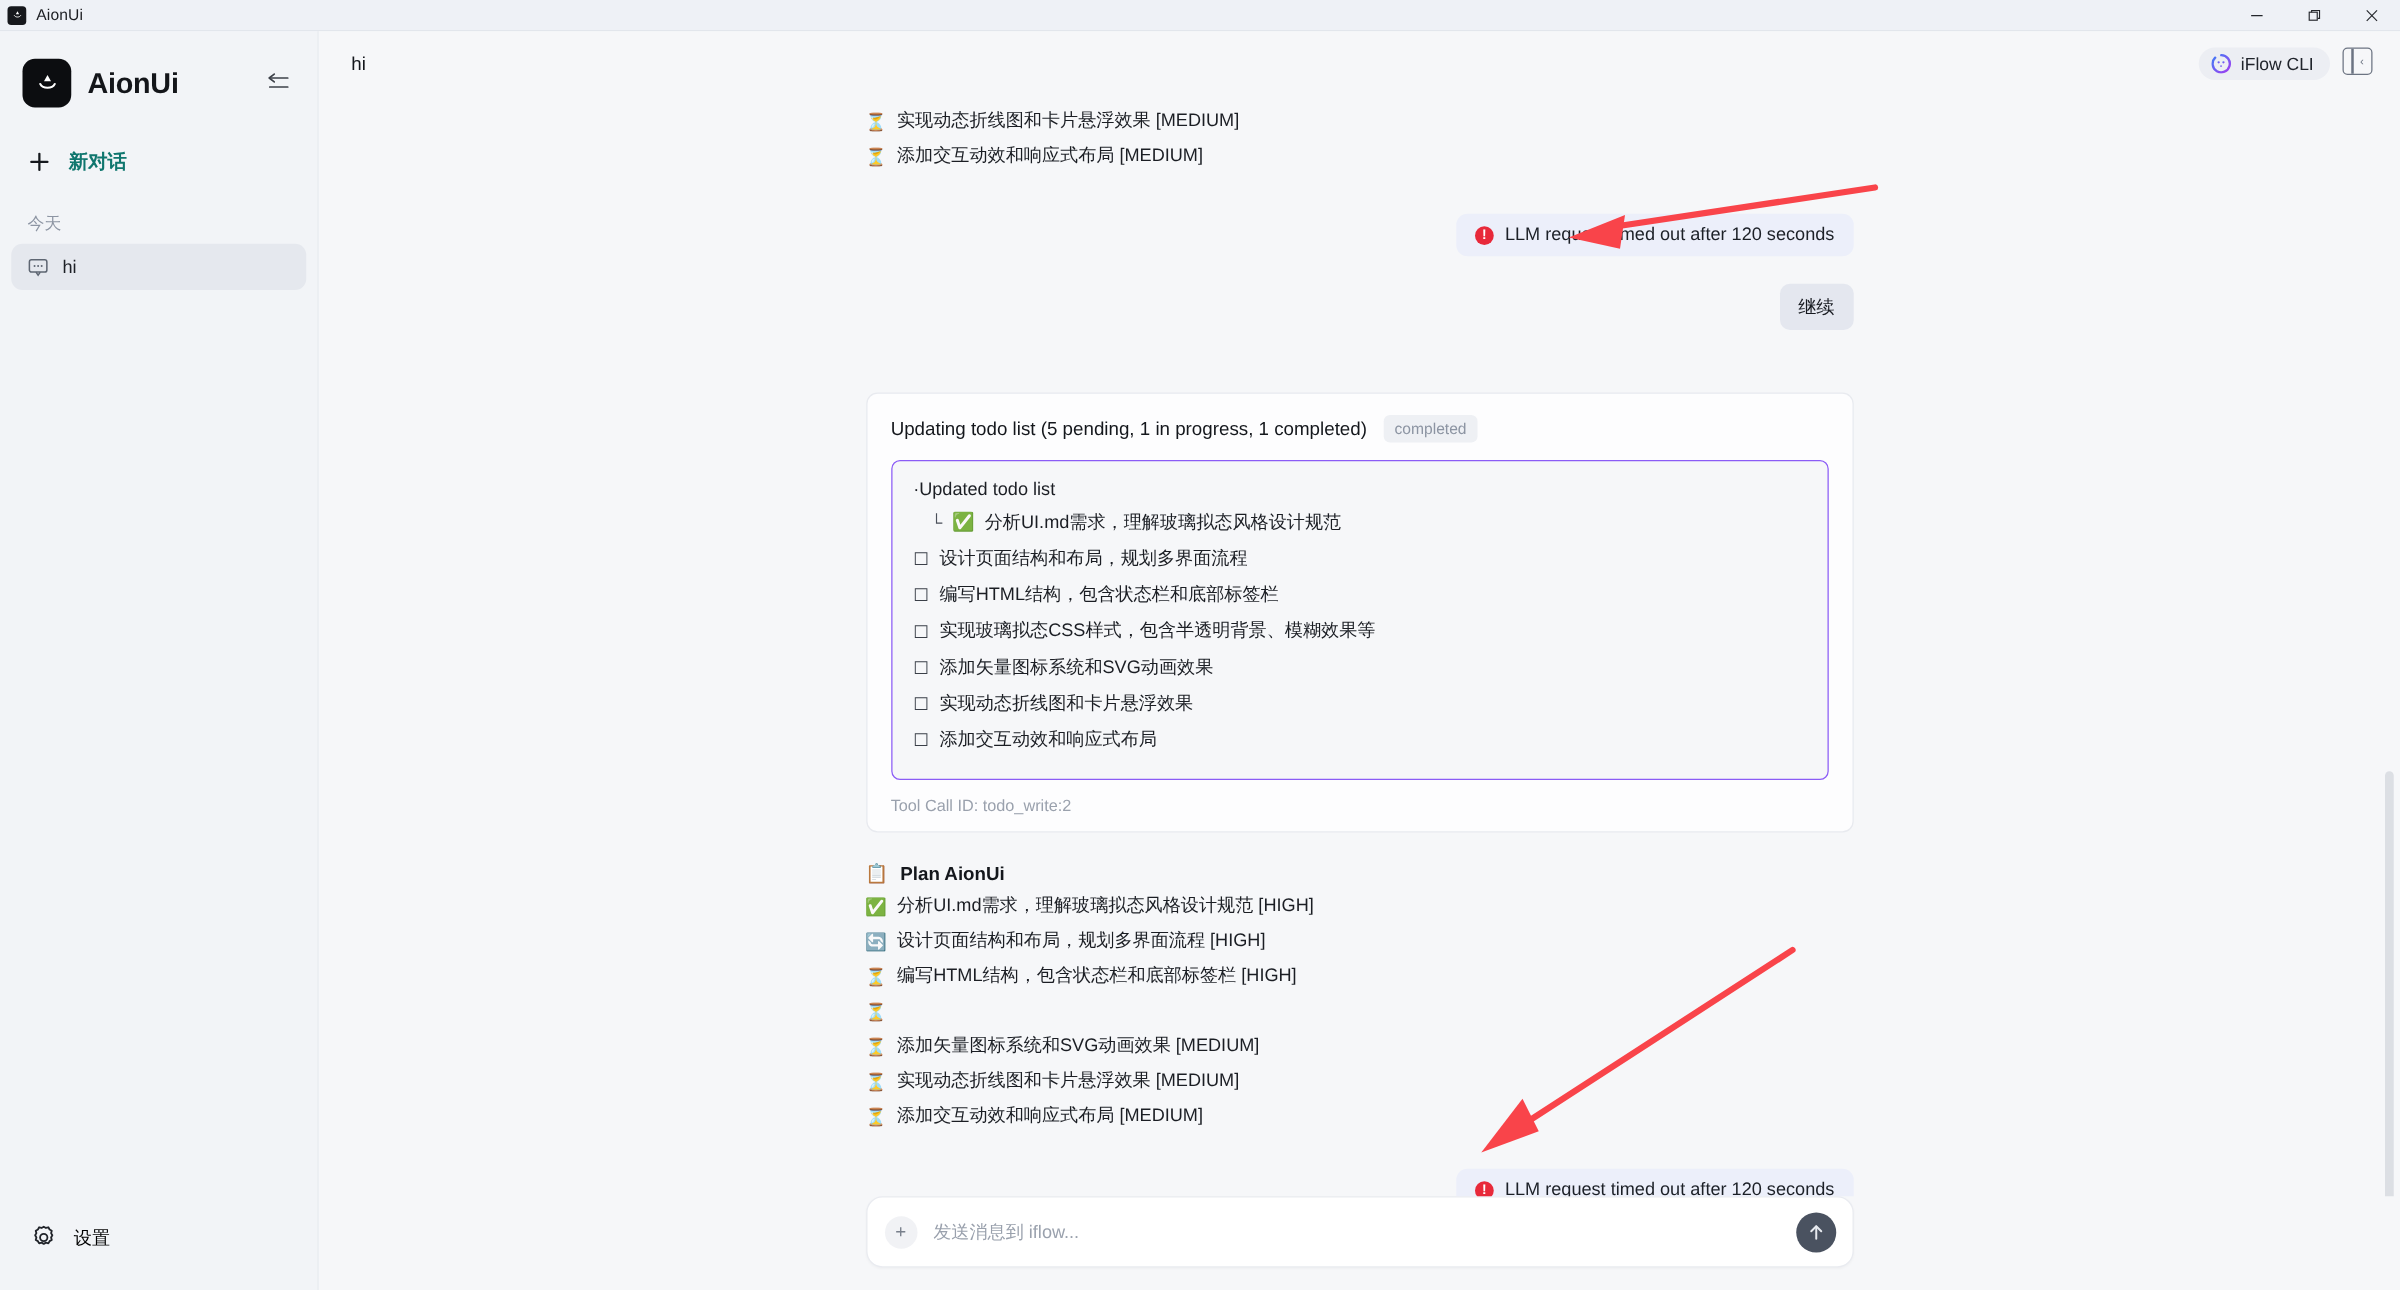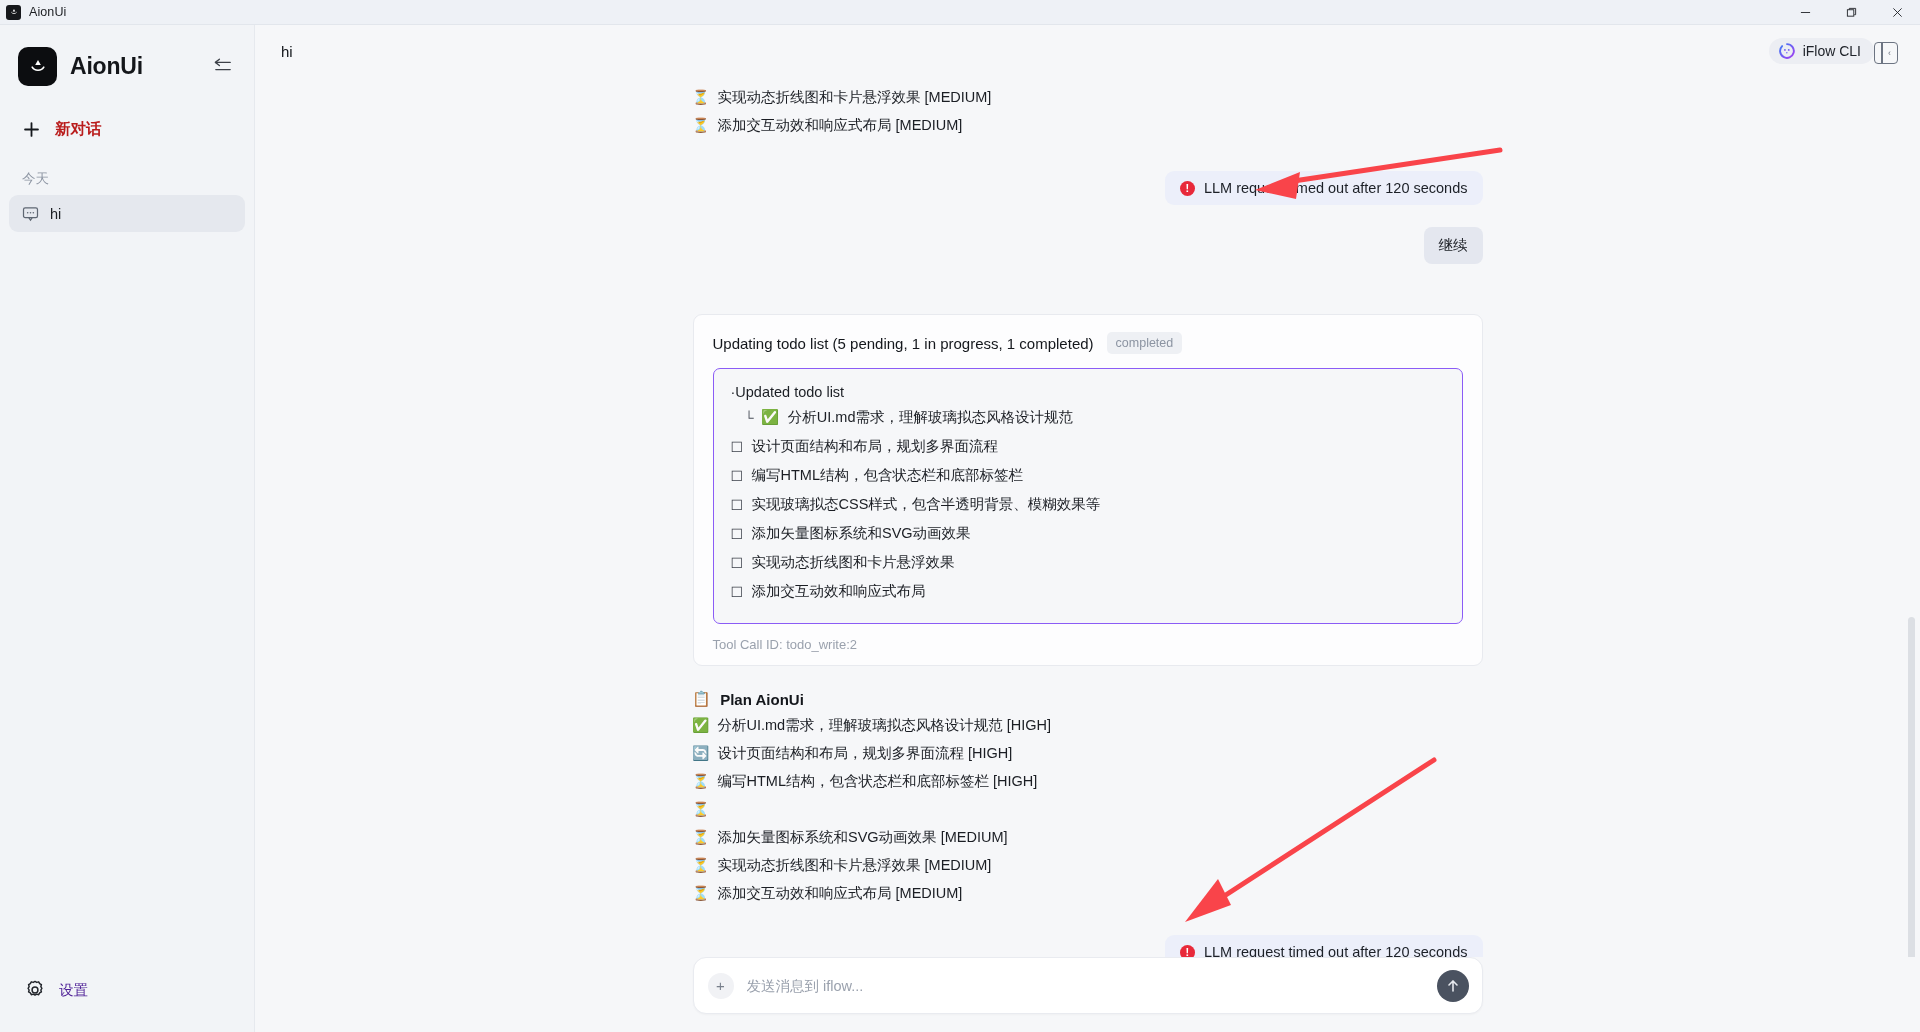--- a/index.html
+++ b/index.html
@@ -66,51 +66,51 @@
   }
   .sb-collapse svg { width: 20px; height: 18px; }
 
   .sb-new {
     display: flex; align-items: center; gap: 14px;
     margin: 22px 16px 0 16px; padding: 8px 6px;
     border-radius: 9px; cursor: pointer;
   }
   .sb-new .plusicon { width: 19px; height: 19px; color: #15181d; display:flex; align-items:center; justify-content:center;}
   .sb-new .plusicon svg { width: 19px; height: 19px; }
-  .sb-new-label { font-size: 15.5px; font-weight: 700; color: #b91c1c; }
+  .sb-new-label { font-size: 15.5px; font-weight: 700; color: #0f766e; }
 
   .sb-group-title {
     margin: 22px 0 7px 22px; font-size: 13.5px; color: #8d95a3; font-weight: 400;
   }
   .sb-item {
     display: flex; align-items: center; gap: 11px;
     margin: 0 9px; padding: 10px 13px; border-radius: 9px;
     cursor: pointer; font-size: 14.5px; color: #1d2026;
   }
   .sb-item.active { background: #e5e8ee; }
   .sb-item .chat-ico { width: 17px; height: 17px; color: #5e6672; display:flex; }
   .sb-item .chat-ico svg { width: 17px; height: 17px; }
 
   .sb-footer { margin-top: auto; padding: 0 0 22px 0; }
   .sb-settings {
     display: flex; align-items: center; gap: 13px;
     margin: 0 14px; padding: 9px 10px; border-radius: 9px; cursor: pointer;
   }
   .sb-settings .gear { width: 22px; height: 22px; color: #21242a; display: flex; }
   .sb-settings .gear svg { width: 22px; height: 22px; }
-  .sb-settings-label { font-size: 14.5px; color: #4c1d95; text-align: right; }
+  .sb-settings-label { font-size: 14.5px; color: #000000; text-align: right; }
 
   
   .main { flex: 1; display: flex; flex-direction: column; background: #f6f7f9; position: relative; min-width:0; }
   .main-header {
     height: 52px; display: flex; align-items: center; padding: 0 22px 0 26px;
     flex: 0 0 52px;
   }
   .mh-title { font-size: 15px; color: #13161b; }
-  .mh-right { margin-left: auto; display: flex; align-items: flex-end; }
+  .mh-right { margin-left: auto; display: flex; align-items: flex-start; gap: 10px; }
   .pill-model {
     display: flex; align-items: center; gap: 8px;
     background: #eceef3; border-radius: 16px; padding: 5px 13px 5px 10px;
     font-size: 14px; color: #20242b; cursor: pointer;
   }
   .pill-model .mico { width: 16px; height: 16px; display: flex; }
   .pill-model .mico svg { width: 16px; height: 16px; }
   .panel-toggle {
     width: 24px; height: 22px; border: 1.7px solid #6c7482; border-radius: 4px;
     display: flex; align-items: center; justify-content: center; cursor: pointer;

